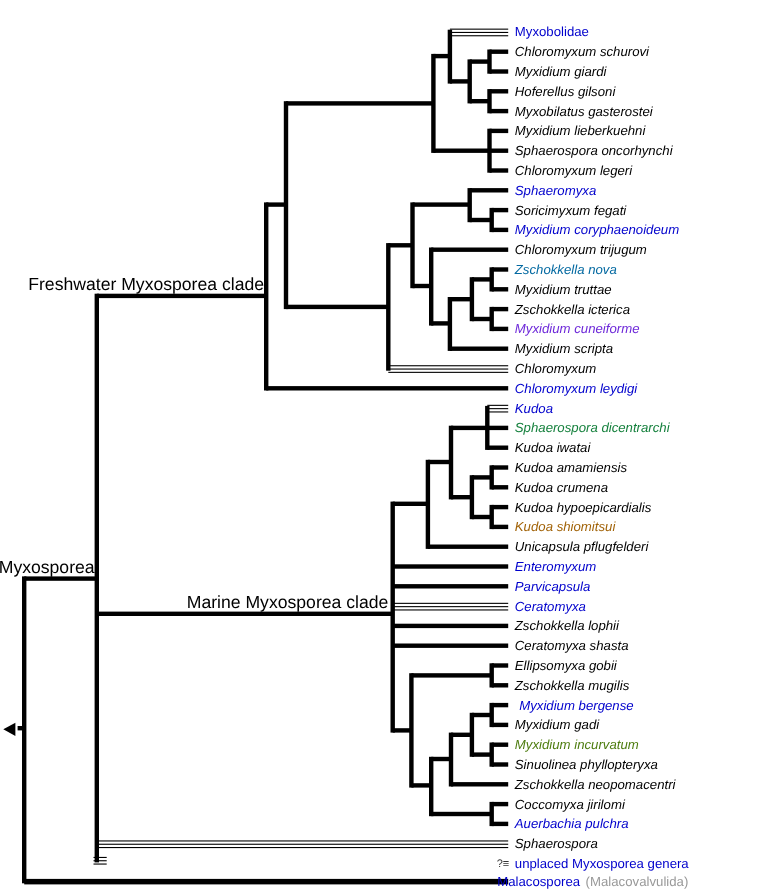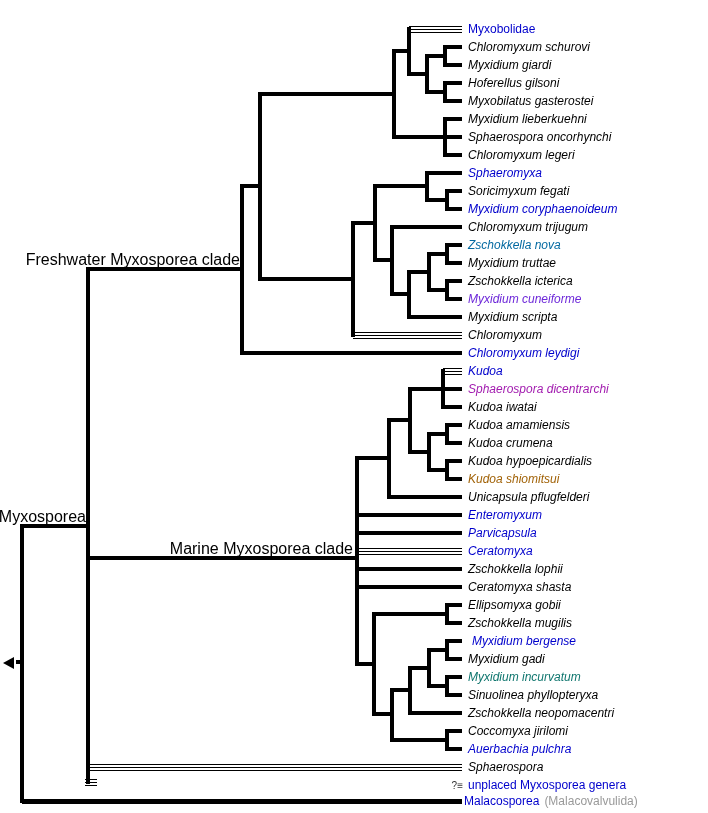--- a/index.html
+++ b/index.html
@@ -120,21 +120,21 @@
     <div class="taxon italic" style="left: 468px; top: 292px; color: #6d28d9;"><span class="lbl">Myxidium cuneiforme</span></div>
     <div class="hline" style="left: 409px; top: 315px; width: 53px; height: 4px; background: rgb(0, 0, 0);"></div>
     <div class="taxon italic" style="left: 468px; top: 310px; color: rgb(0, 0, 0);"><span class="lbl">Myxidium scripta</span></div>
     <div class="triple" style="left: 353px; top: 331.5px; width: 109px;"></div>
     <div class="taxon italic" style="left: 468px; top: 328px; color: rgb(0, 0, 0);"><span class="lbl">Chloromyxum</span></div>
     <div class="hline" style="left: 242px; top: 351px; width: 220px; height: 4px; background: rgb(0, 0, 0);"></div>
     <div class="taxon italic" style="left: 468px; top: 346px; color: rgb(0, 0, 204);"><span class="lbl">Chloromyxum leydigi</span></div>
     <div class="triple" style="left: 443px; top: 367.5px; width: 19px;"></div>
     <div class="taxon italic" style="left: 468px; top: 364px; color: rgb(0, 0, 204);"><span class="lbl">Kudoa</span></div>
     <div class="hline" style="left: 410px; top: 387px; width: 52px; height: 4px; background: rgb(0, 0, 0);"></div>
-    <div class="taxon italic" style="left: 468px; top: 382px; color: #a21caf; text-align: right;"><span class="lbl">Sphaerospora dicentrarchi</span></div>
+    <div class="taxon italic" style="left: 468px; top: 382px; color: #15803d; text-align: right;"><span class="lbl">Sphaerospora dicentrarchi</span></div>
     <div class="hline" style="left: 443px; top: 405px; width: 19px; height: 4px; background: rgb(0, 0, 0);"></div>
     <div class="taxon italic" style="left: 468px; top: 400px; color: rgb(0, 0, 0);"><span class="lbl">Kudoa iwatai</span></div>
     <div class="hline" style="left: 447px; top: 423px; width: 15px; height: 4px; background: rgb(0, 0, 0);"></div>
     <div class="taxon italic" style="left: 468px; top: 418px; color: rgb(0, 0, 0);"><span class="lbl">Kudoa amamiensis</span></div>
     <div class="hline" style="left: 447px; top: 441px; width: 15px; height: 4px; background: rgb(0, 0, 0);"></div>
     <div class="taxon italic" style="left: 468px; top: 436px; color: rgb(0, 0, 0);"><span class="lbl">Kudoa crumena</span></div>
     <div class="hline" style="left: 447px; top: 459px; width: 15px; height: 4px; background: rgb(0, 0, 0);"></div>
     <div class="taxon italic" style="left: 468px; top: 454px; color: rgb(0, 0, 0);"><span class="lbl">Kudoa hypoepicardialis</span></div>
     <div class="hline" style="left: 447px; top: 477px; width: 15px; height: 4px; background: rgb(0, 0, 0);"></div>
     <div class="taxon italic" style="left: 468px; top: 472px; color: #a16207;"><span class="lbl">Kudoa shiomitsui</span></div>
@@ -152,33 +152,33 @@
     <div class="taxon italic" style="left: 468px; top: 580px; color: rgb(0, 0, 0);"><span class="lbl">Ceratomyxa shasta</span></div>
     <div class="hline" style="left: 447px; top: 603px; width: 15px; height: 4px; background: rgb(0, 0, 0);"></div>
     <div class="taxon italic" style="left: 468px; top: 598px; color: rgb(0, 0, 0);"><span class="lbl">Ellipsomyxa gobii</span></div>
     <div class="hline" style="left: 447px; top: 621px; width: 15px; height: 4px; background: rgb(0, 0, 0);"></div>
     <div class="taxon italic" style="left: 468px; top: 616px; color: rgb(0, 0, 0);"><span class="lbl">Zschokkella mugilis</span></div>
     <div class="hline" style="left: 447px; top: 639px; width: 15px; height: 4px; background: rgb(0, 0, 0);"></div>
     <div class="taxon italic" style="left: 472px; top: 634px; color: rgb(0, 0, 204);"><span class="lbl">Myxidium bergense</span></div>
     <div class="hline" style="left: 447px; top: 657px; width: 15px; height: 4px; background: rgb(0, 0, 0);"></div>
     <div class="taxon italic" style="left: 468px; top: 652px; color: rgb(0, 0, 0);"><span class="lbl">Myxidium gadi</span></div>
     <div class="hline" style="left: 447px; top: 675px; width: 15px; height: 4px; background: rgb(0, 0, 0);"></div>
-    <div class="taxon italic" style="left: 468px; top: 670px; color: #0f766e;"><span class="lbl">Myxidium incurvatum</span></div>
+    <div class="taxon italic" style="left: 468px; top: 670px; color: #4d7c0f;"><span class="lbl">Myxidium incurvatum</span></div>
     <div class="hline" style="left: 447px; top: 693px; width: 15px; height: 4px; background: rgb(0, 0, 0);"></div>
     <div class="taxon italic" style="left: 468px; top: 688px; color: rgb(0, 0, 0);"><span class="lbl">Sinuolinea phyllopteryxa</span></div>
     <div class="hline" style="left: 410px; top: 711px; width: 52px; height: 4px; background: rgb(0, 0, 0);"></div>
     <div class="taxon italic" style="left: 468px; top: 706px; color: rgb(0, 0, 0);"><span class="lbl">Zschokkella neopomacentri</span></div>
     <div class="hline" style="left: 447px; top: 729px; width: 15px; height: 4px; background: rgb(0, 0, 0);"></div>
     <div class="taxon italic" style="left: 468px; top: 724px; color: rgb(0, 0, 0);"><span class="lbl">Coccomyxa jirilomi</span></div>
     <div class="hline" style="left: 447px; top: 747px; width: 15px; height: 4px; background: rgb(0, 0, 0);"></div>
     <div class="taxon italic" style="left: 468px; top: 742px; color: rgb(0, 0, 204);"><span class="lbl">Auerbachia pulchra</span></div>
     <div class="triple" style="left: 88px; top: 763.5px; width: 374px;"></div>
     <div class="taxon italic" style="left: 468px; top: 760px; color: rgb(0, 0, 0);"><span class="lbl">Sphaerospora</span></div>
     <div class="taxon" style="left: 468px; top: 778px; color: rgb(0, 0, 204);"><span class="prefix" style="color: rgb(51, 51, 51);">?≡</span><span class="lbl">unplaced Myxosporea genera</span></div>
     <div class="hline" style="left: 22px; top: 798.5px; width: 440px; height: 5px; background: rgb(0, 0, 0);"></div>
-    <div class="taxon" style="left: 464px; top: 794px; color: rgb(0, 0, 204); text-align: center;"><span class="lbl">Malacosporea</span><span class="suffix" style="color: rgb(153, 153, 153);">(Malacovalvulida)</span></div>
+    <div class="taxon" style="left: 452px; top: 794px; color: rgb(0, 0, 204); text-align: center;"><span class="lbl">Malacosporea</span><span class="suffix" style="color: rgb(153, 153, 153);">(Malacovalvulida)</span></div>
     <div class="clade-label" style="right: 468px; top: 253px; color: rgb(0, 0, 0);">Freshwater Myxosporea clade</div>
     <div class="clade-label" style="right: 355px; top: 542px; color: rgb(0, 0, 0); text-align: center;">Marine Myxosporea clade</div>
     <div class="clade-label" style="right: 622px; top: 510px; color: rgb(0, 0, 0);">Myxosporea</div>
     <div class="arrow-tri" style="left: 3px; top: 657px;"></div>
     <div class="stub" style="left: 16px; top: 660px; width: 4px; height: 4px; background: rgb(0, 0, 0);"></div>
     <div class="triple" style="left: 85px; top: 779px; width: 12px;"></div>
   </div>
 
 </body></html>

